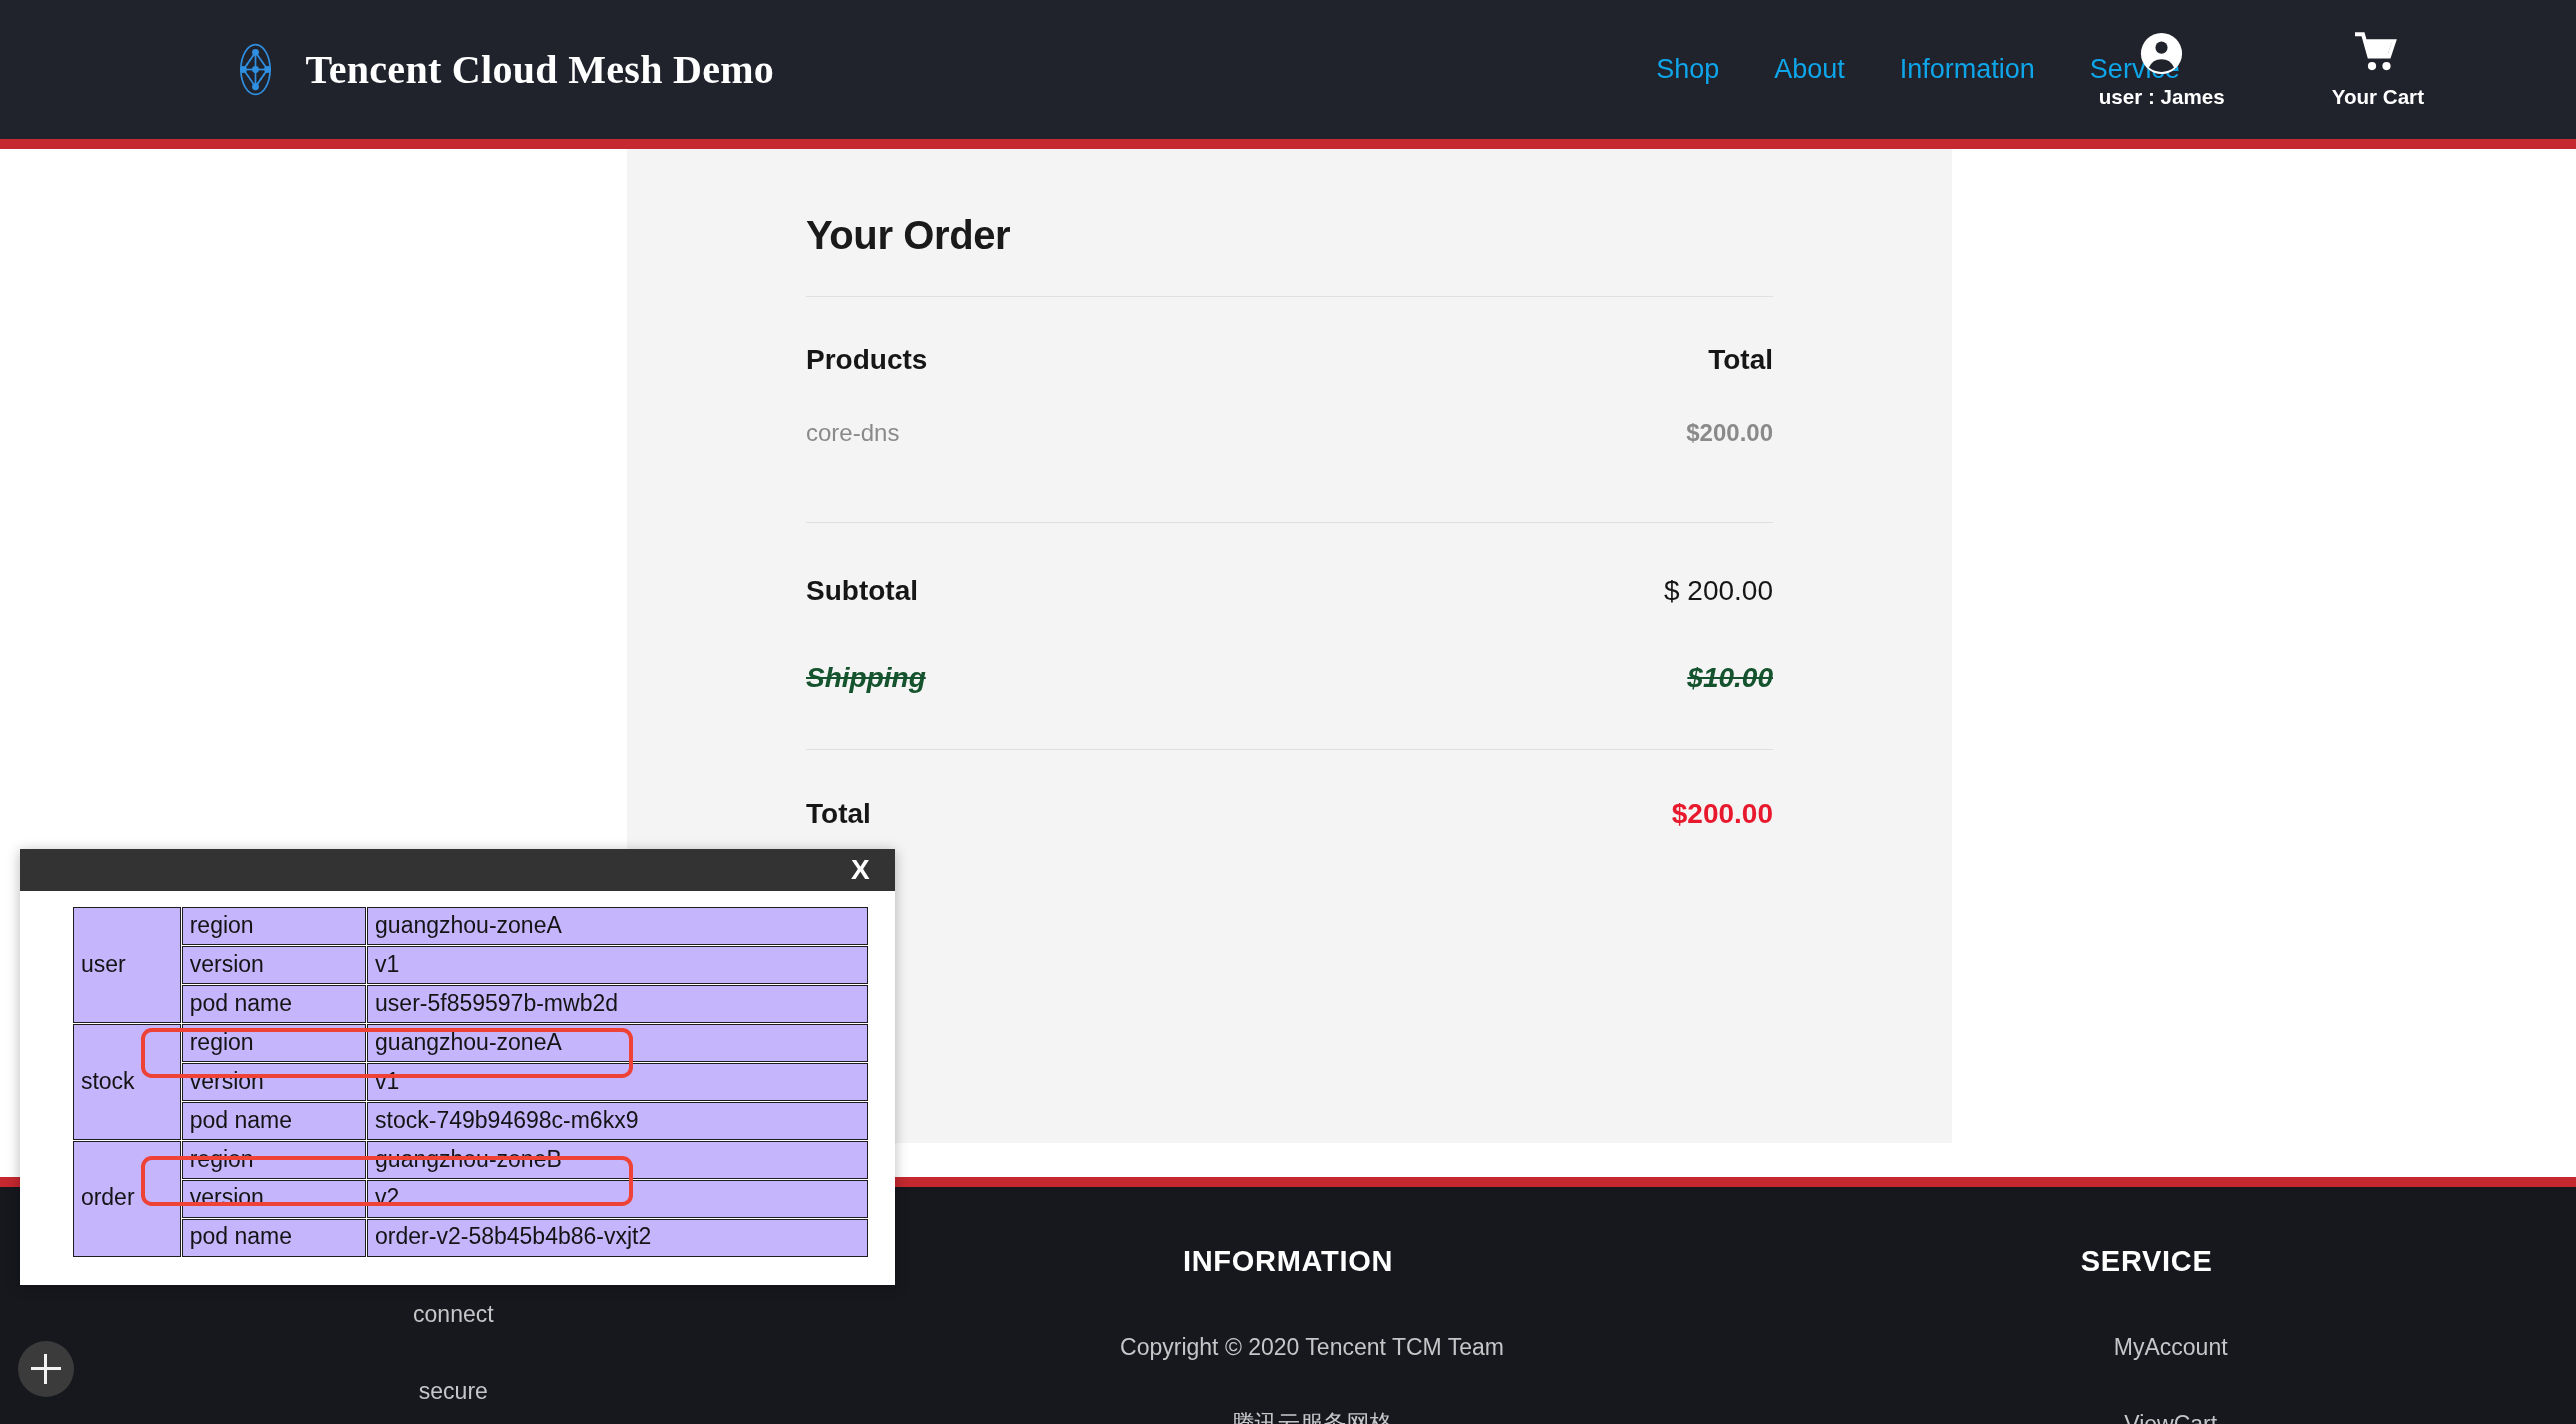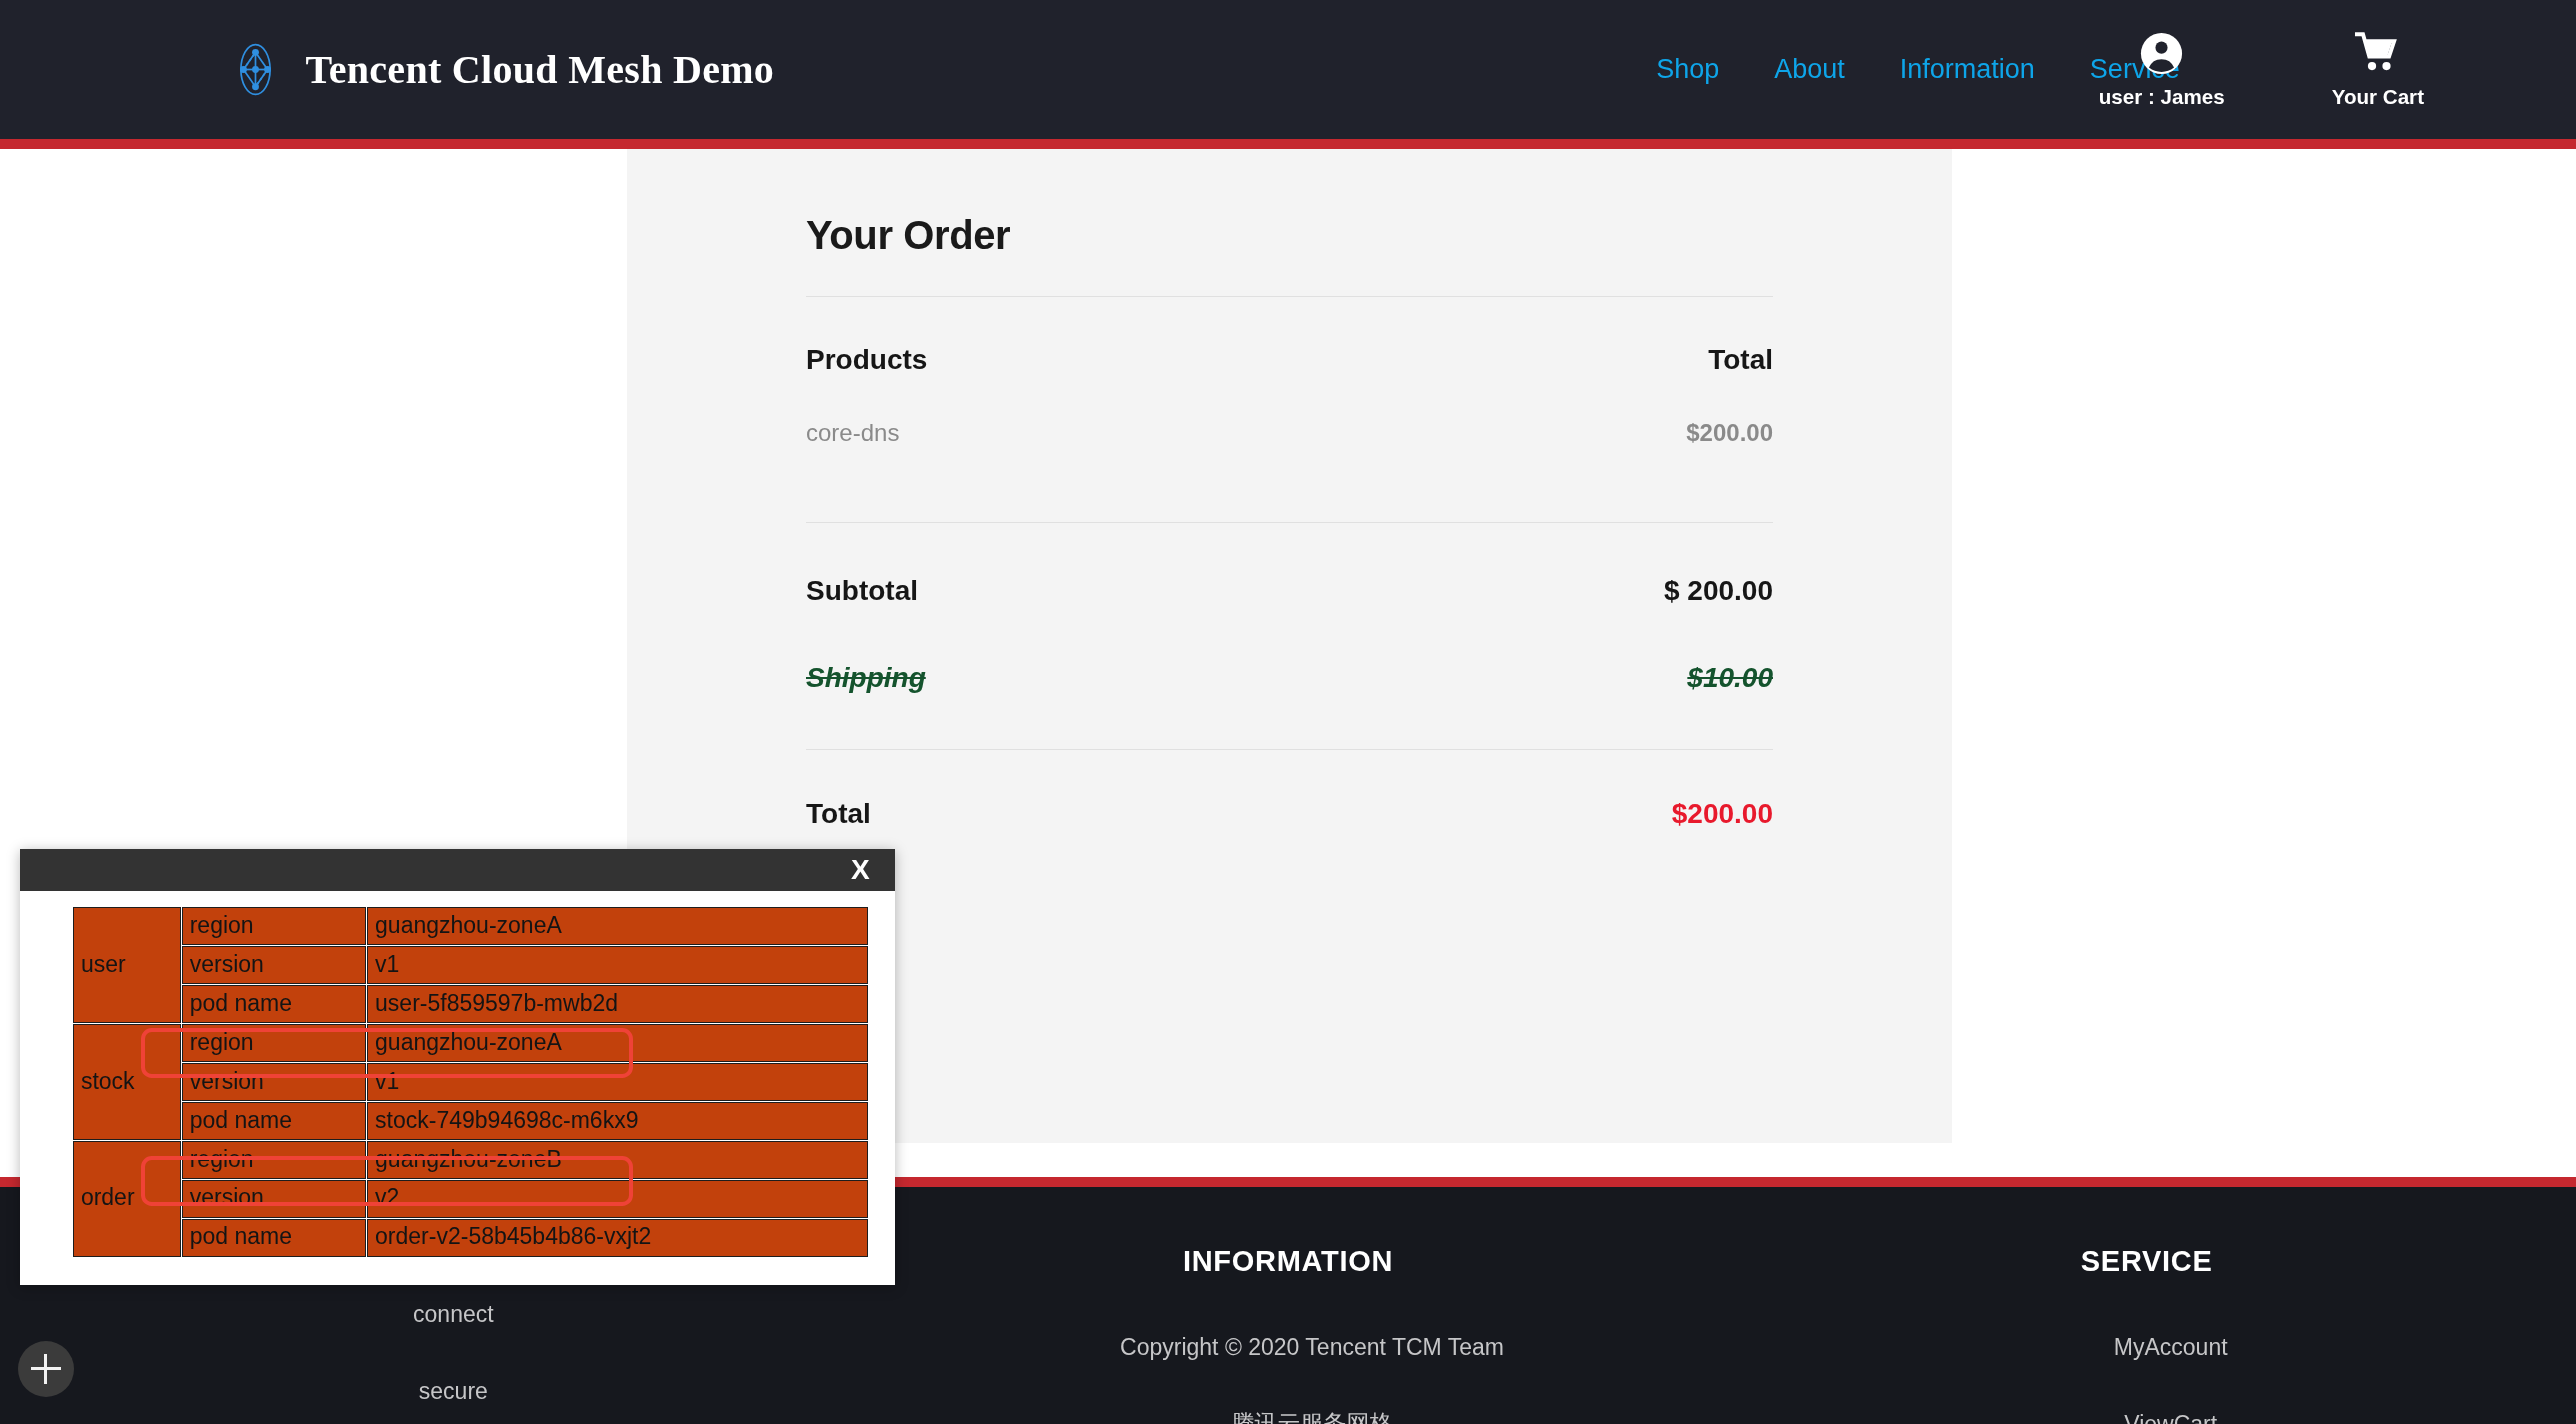--- a/index.html
+++ b/index.html
@@ -138,21 +138,21 @@
   }
   .hr-line.l2 { margin-top: 75px; }
   .row.subtotal { margin-top: 52px; }
   .subtotal-label {
     font-size: 28px;
     font-weight: bold;
     color: #161616;
   }
   .subtotal-value {
     font-size: 28px;
-    font-weight: bold;
+    font-weight: normal;
     color: #161616;
   }
   .row.shipping {
     margin-top: 55px;
     color: #14532d;
     text-decoration: line-through;
     font-style: italic;
     align-items: flex-end;
   }
   .shipping-label {
@@ -255,21 +255,21 @@
     width: 797px;
     table-layout: fixed;
   }
   table.mesh-table td {
     border: 1.8px solid #1d1d1d;
     font-size: 23px;
     color: #141414;
     padding: 3.6px 7.2px 5.4px 7.2px;
     height: 36px;
     vertical-align: middle;
-    background: #c2410c;
+    background: #c4b5fd;
     white-space: nowrap;
     overflow: hidden;
   }
   td.svc-name { width: 107px; }
   td.key-cell { width: 183px; }
   td.val-cell { width: 497px; }
 
   .hl-box {
     position: absolute;
     border: 4.5px solid #ef4237;

